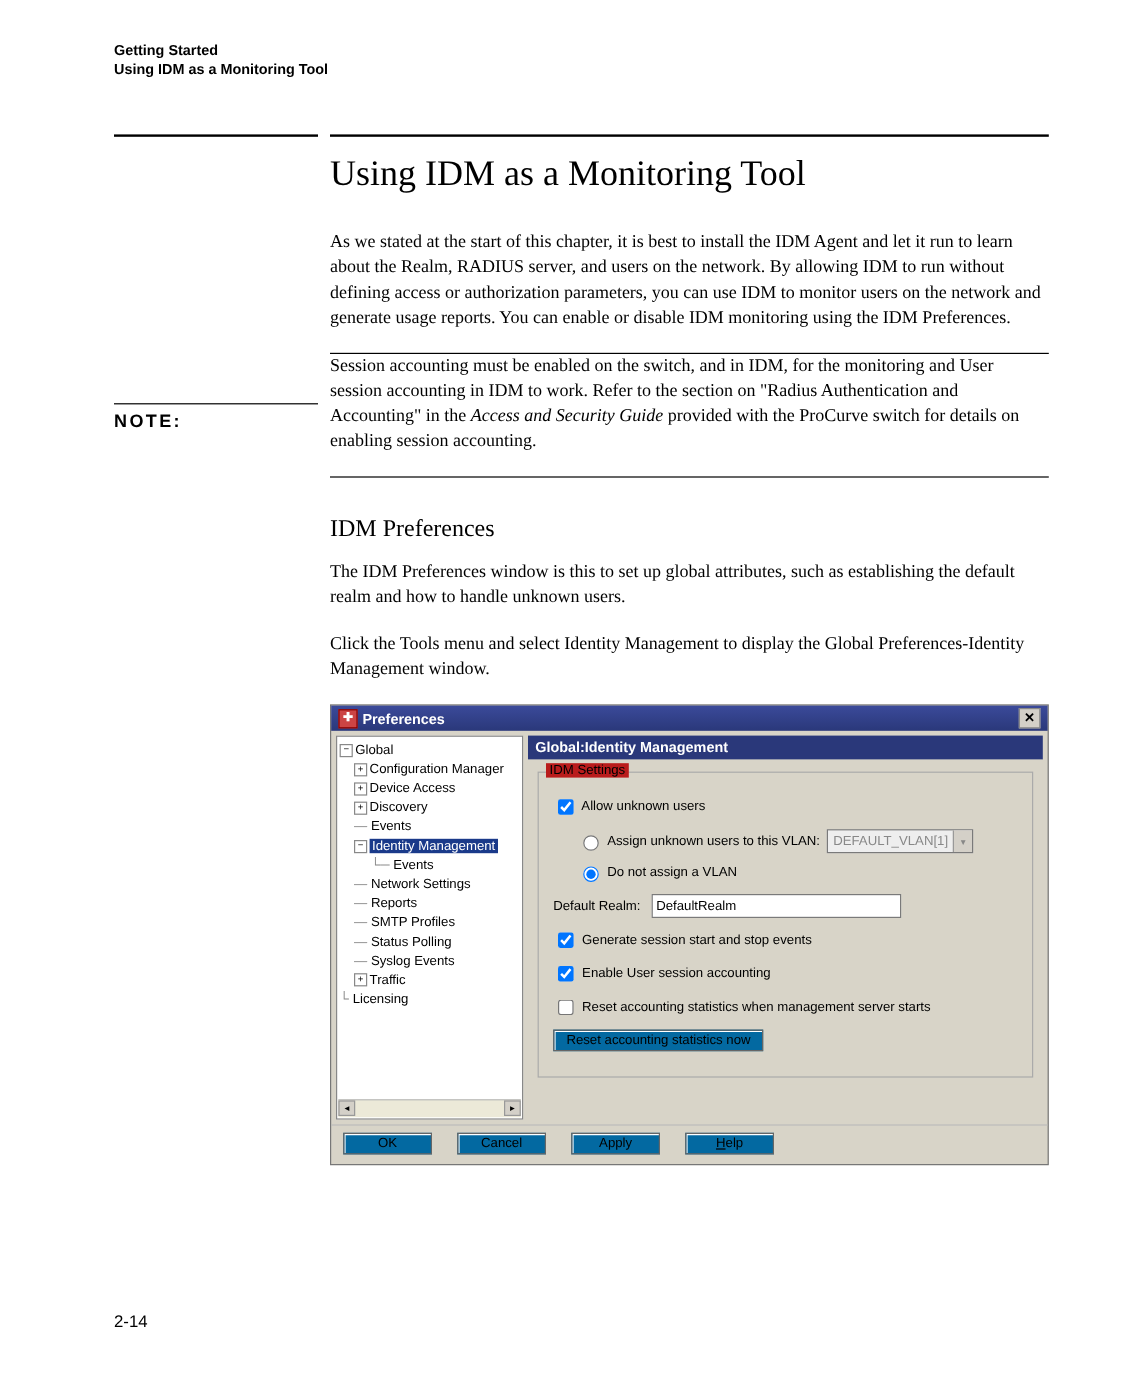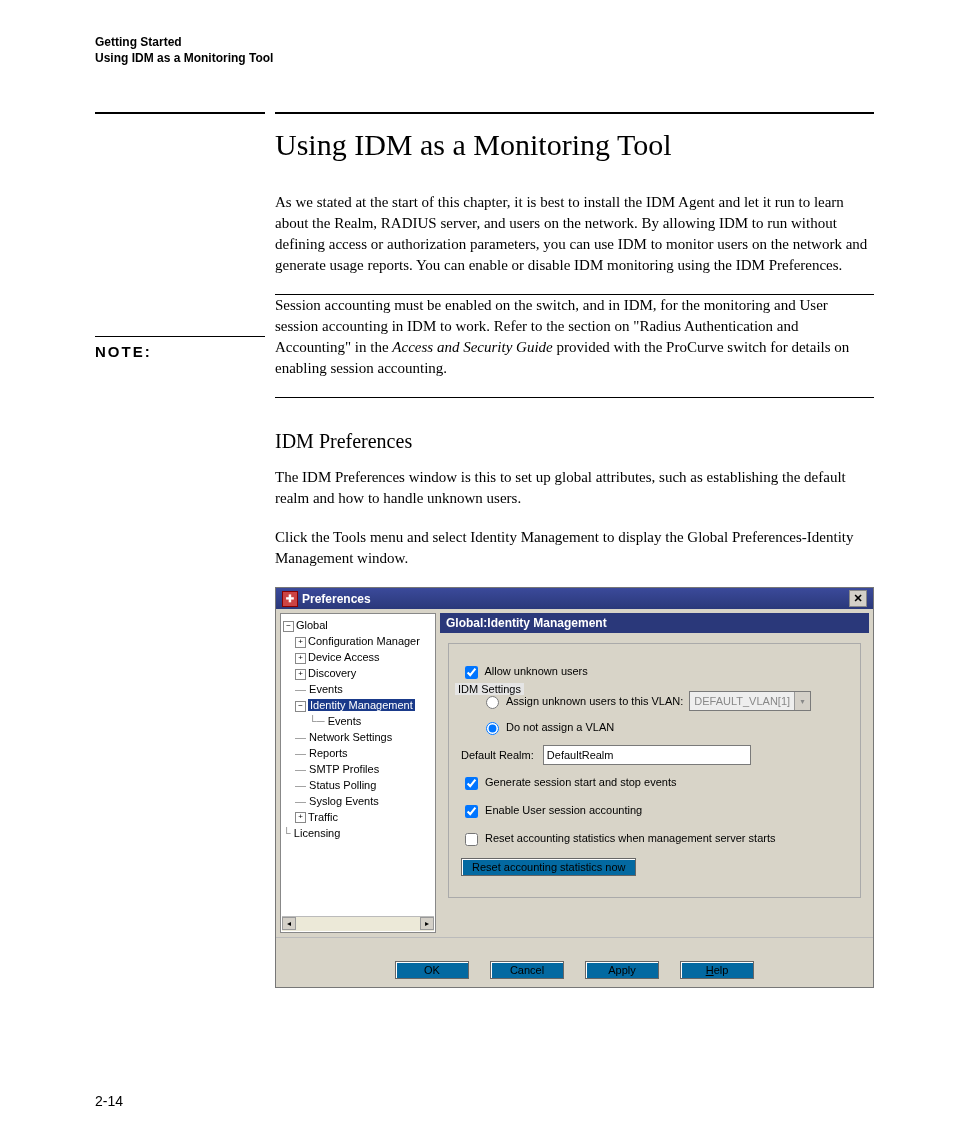--- a/index.html
+++ b/index.html
@@ -29,30 +29,30 @@
   .tree .lvl1{padding-left:0;}
   .tree .lvl2{padding-left:12px;}
   .tree .lvl3{padding-left:26px;}
   .tree .sel{background:#1a3a8a;color:#fff;padding:0 2px;}
   .tree .hscroll{position:absolute;left:1px;right:1px;bottom:1px;height:14px;background:#ece9d8;border-top:1px solid #bbb;display:flex;justify-content:space-between;}
   .tree .hscroll span{width:14px;height:13px;background:#d4d0c8;border:1px solid #999;box-sizing:border-box;display:flex;align-items:center;justify-content:center;font-size:8px;}
   .panel{flex:1;}
   .panel-header{background:#2a387a;color:#fff;font-weight:bold;padding:3px 6px;font-size:12px;}
   .panel-inner{background:#d8d4c8;padding:6px 8px;}
   .groupbox{border:1px solid #aaa;margin-top:4px;position:relative;padding:14px 12px 12px;}
-  .group-legend{position:absolute;top:-8px;left:6px;background:#e5e5e5;padding:0 3px;font-size:11px;margin-top:47px;}
+  .group-legend{position:absolute;top:-8px;left:6px;background:#b91c1c;padding:0 3px;font-size:11px;}
   .row{margin:5px 0 9px;}
   .chk{margin-right:4px;vertical-align:middle;}
   .radio-row{padding-left:20px;margin:4px 0 8px;display:flex;align-items:center;}
   .txt-in{border:1px solid #7a7a7a;background:#fff;font-size:11px;padding:1px 3px;height:16px;box-sizing:content-box;}
   .dd{display:inline-flex;border:1px solid #7a7a7a;background:#eee;color:#888;font-size:11px;height:18px;align-items:center;}
   .dd .dd-txt{padding:0 4px;white-space:nowrap;}
   .dd .dd-btn{width:15px;height:100%;background:#d4d0c8;border-left:1px solid #999;display:flex;align-items:center;justify-content:center;font-size:8px;}
   .btn{display:inline-block;background:#0369a1;border:1px solid #666;padding:2px 10px;font-size:11px;box-shadow:inset 1px 1px #fff;}
-  .dlg-footer{display:flex;justify-content:center;gap:21px;padding:23px 10px 8px;border-top:1px solid #bbb;}
+  .dlg-footer{display:flex;justify-content:flex-start;gap:21px;padding:6px 10px 8px;border-top:1px solid #bbb;}
   .dlg-footer .btn{min-width:52px;text-align:center;}
   .accel{text-decoration:underline;}
   .pagenum{position:absolute;left:95px;bottom:36px;font-family:Liberation Sans, sans-serif;font-size:14px;}
 </style>
 </head>
 <body>
 
 <div class="page">
   <div class="running-head">
     <div>Getting Started</div>

